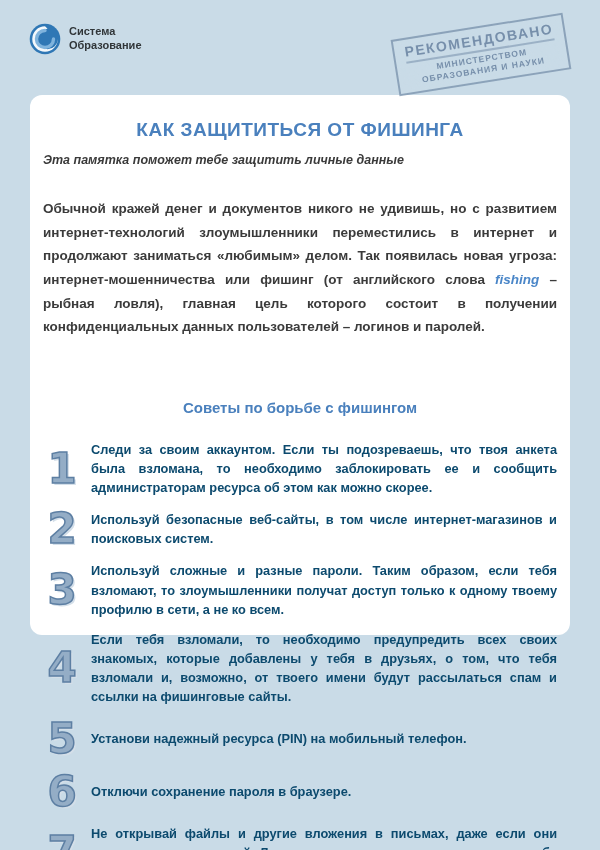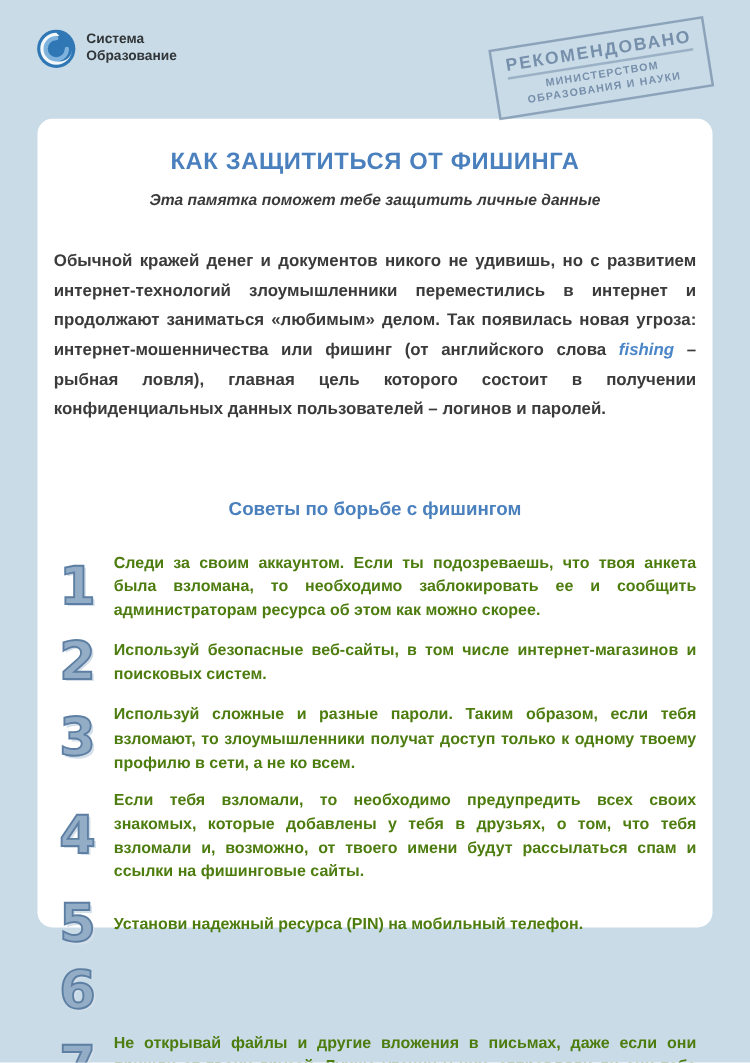--- a/index.html
+++ b/index.html
@@ -67,36 +67,36 @@
     font-weight: 800;
     letter-spacing: 1px;
     text-transform: uppercase;
     line-height: 1.3;
   }
 
   
   .card {
     background: #ffffff;
     margin: 0 30px;
-    height: 647px;
+    height: 540px;
     border-radius: 12px;
     padding: 20px 13px 20px;
   }
 
   h1.page-title {
     text-align: center;
     color: #4a80bd;
     font-size: 19px;
     font-weight: 800;
     letter-spacing: 0.5px;
     margin-top: 4px;
   }
 
   .subtitle {
-    text-align: center;
+    text-align: left;
     font-style: italic;
     font-weight: 700;
     font-size: 12.5px;
     color: #3a3a3a;
     margin-top: 12px;
   }
 
   .intro {
     margin-top: 30px;
     font-size: 13.5px;
@@ -133,21 +133,21 @@
     font-weight: 800;
     line-height: 1;
     color: #94adc6;
     -webkit-text-stroke: 1.5px #5d7fa3;
     text-shadow: 2px 2px 0 #d4dfe9;
   }
 
   .tip-text {
     font-size: 12.8px;
     font-weight: 700;
-    color: #4d7c0f;
+    color: #0c4a6e;
     line-height: 1.5;
     text-align: justify;
   }
 </style>
 </head>
 <body>
 
 <div class="top-bar">
   <div class="logo">
     <svg class="logo-icon" viewBox="0 0 40 40">
@@ -192,19 +192,20 @@
     <li class="tip">
       <span class="num">4</span>
       <span class="tip-text">Если тебя взломали, то необходимо предупредить всех своих знакомых, которые добавлены у тебя в друзьях, о том, что тебя взломали и, возможно, от твоего имени будут рассылаться спам и ссылки на фишинговые сайты.</span>
     </li>
     <li class="tip">
       <span class="num">5</span>
       <span class="tip-text">Установи надежный ресурса (PIN) на мобильный телефон.</span>
     </li>
     <li class="tip">
       <span class="num">6</span>
+      <span class="tip-text">Отключи сохранение пароля в браузере.</span>
     </li>
     <li class="tip">
       <span class="num">7</span>
       <span class="tip-text">Не открывай файлы и другие вложения в письмах, даже если они пришли от твоих друзей. Лучше уточни у них, отправляли ли они тебе эти файлы.</span>
     </li>
   </ol>
 </main>
 
 </body></html>

